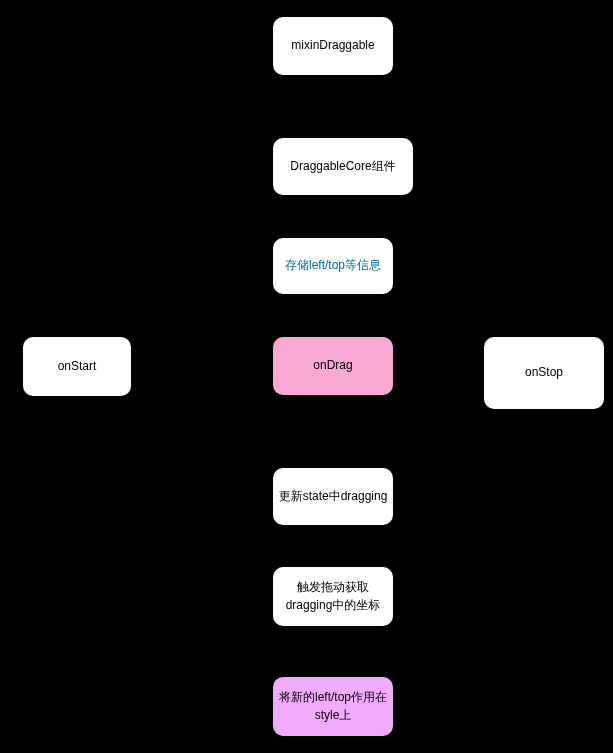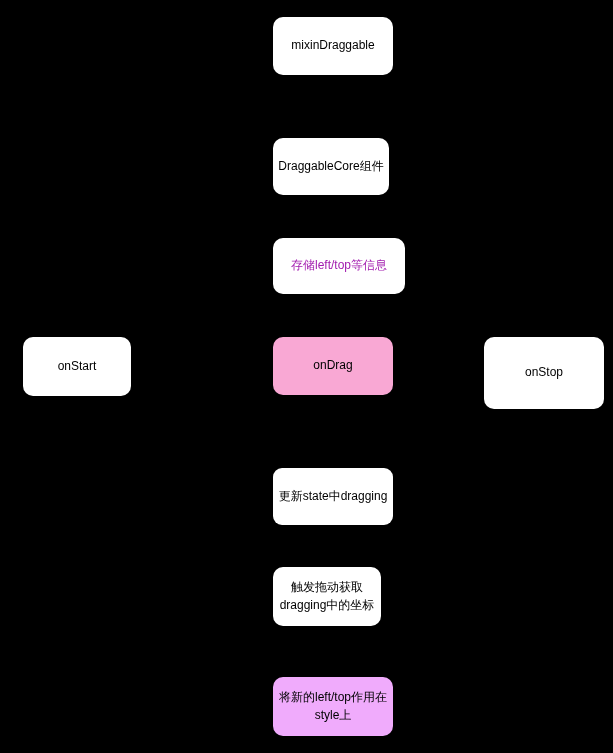--- a/index.html
+++ b/index.html
@@ -30,23 +30,23 @@
     line-height: 1.45;
     padding: 0 3px;
     white-space: pre-line;
   }
 </style>
 </head>
 <body>
 
 <div class="canvas" style="background: rgb(0, 0, 0);">
   <div class="node" style="left: 266px; top: 17px; width: 120px; height: 58px; background: rgb(255, 255, 255); color: rgb(0, 0, 0);">mixinDraggable</div>
-  <div class="node" style="left: 266px; top: 138px; width: 116px; height: 57px; background: rgb(255, 255, 255); color: rgb(0, 0, 0);">DraggableCore组件</div>
-  <div class="node" style="left: 266px; top: 238px; width: 132px; height: 56px; background: rgb(255, 255, 255); color: #a21caf;">存储left/top等信息</div>
+  <div class="node" style="left: 266px; top: 138px; width: 140px; height: 57px; background: rgb(255, 255, 255); color: rgb(0, 0, 0);">DraggableCore组件</div>
+  <div class="node" style="left: 266px; top: 238px; width: 120px; height: 56px; background: rgb(255, 255, 255); color: #0369a1;">存储left/top等信息</div>
   <div class="node" style="left: 16px; top: 337px; width: 108px; height: 59px; background: rgb(255, 255, 255); color: rgb(0, 0, 0);">onStart</div>
   <div class="node" style="left: 266px; top: 337px; width: 120px; height: 58px; background: #f9a8d4; color: rgb(0, 0, 0);">onDrag</div>
   <div class="node" style="left: 477px; top: 337px; width: 120px; height: 72px; background: rgb(255, 255, 255); color: rgb(0, 0, 0);">onStop</div>
-  <div class="node" style="left: 266px; top: 468px; width: 120px; height: 57px; background: rgb(255, 255, 255); color: rgb(0, 0, 0); border-radius: 9px;">更新state中dragging</div>
-  <div class="node" style="left: 266px; top: 567px; width: 108px; height: 59px; background: rgb(255, 255, 255); color: rgb(0, 0, 0);">触发拖动获取
+  <div class="node" style="left: 266px; top: 468px; width: 120px; height: 57px; background: rgb(255, 255, 255); color: rgb(0, 0, 0);">更新state中dragging</div>
+  <div class="node" style="left: 266px; top: 567px; width: 120px; height: 59px; background: rgb(255, 255, 255); color: rgb(0, 0, 0);">触发拖动获取
 dragging中的坐标</div>
   <div class="node" style="left: 266px; top: 677px; width: 120px; height: 59px; background: #f0abfc; color: rgb(0, 0, 0);">将新的left/top作用在
 style上</div>
 </div>
 
 </body></html>

